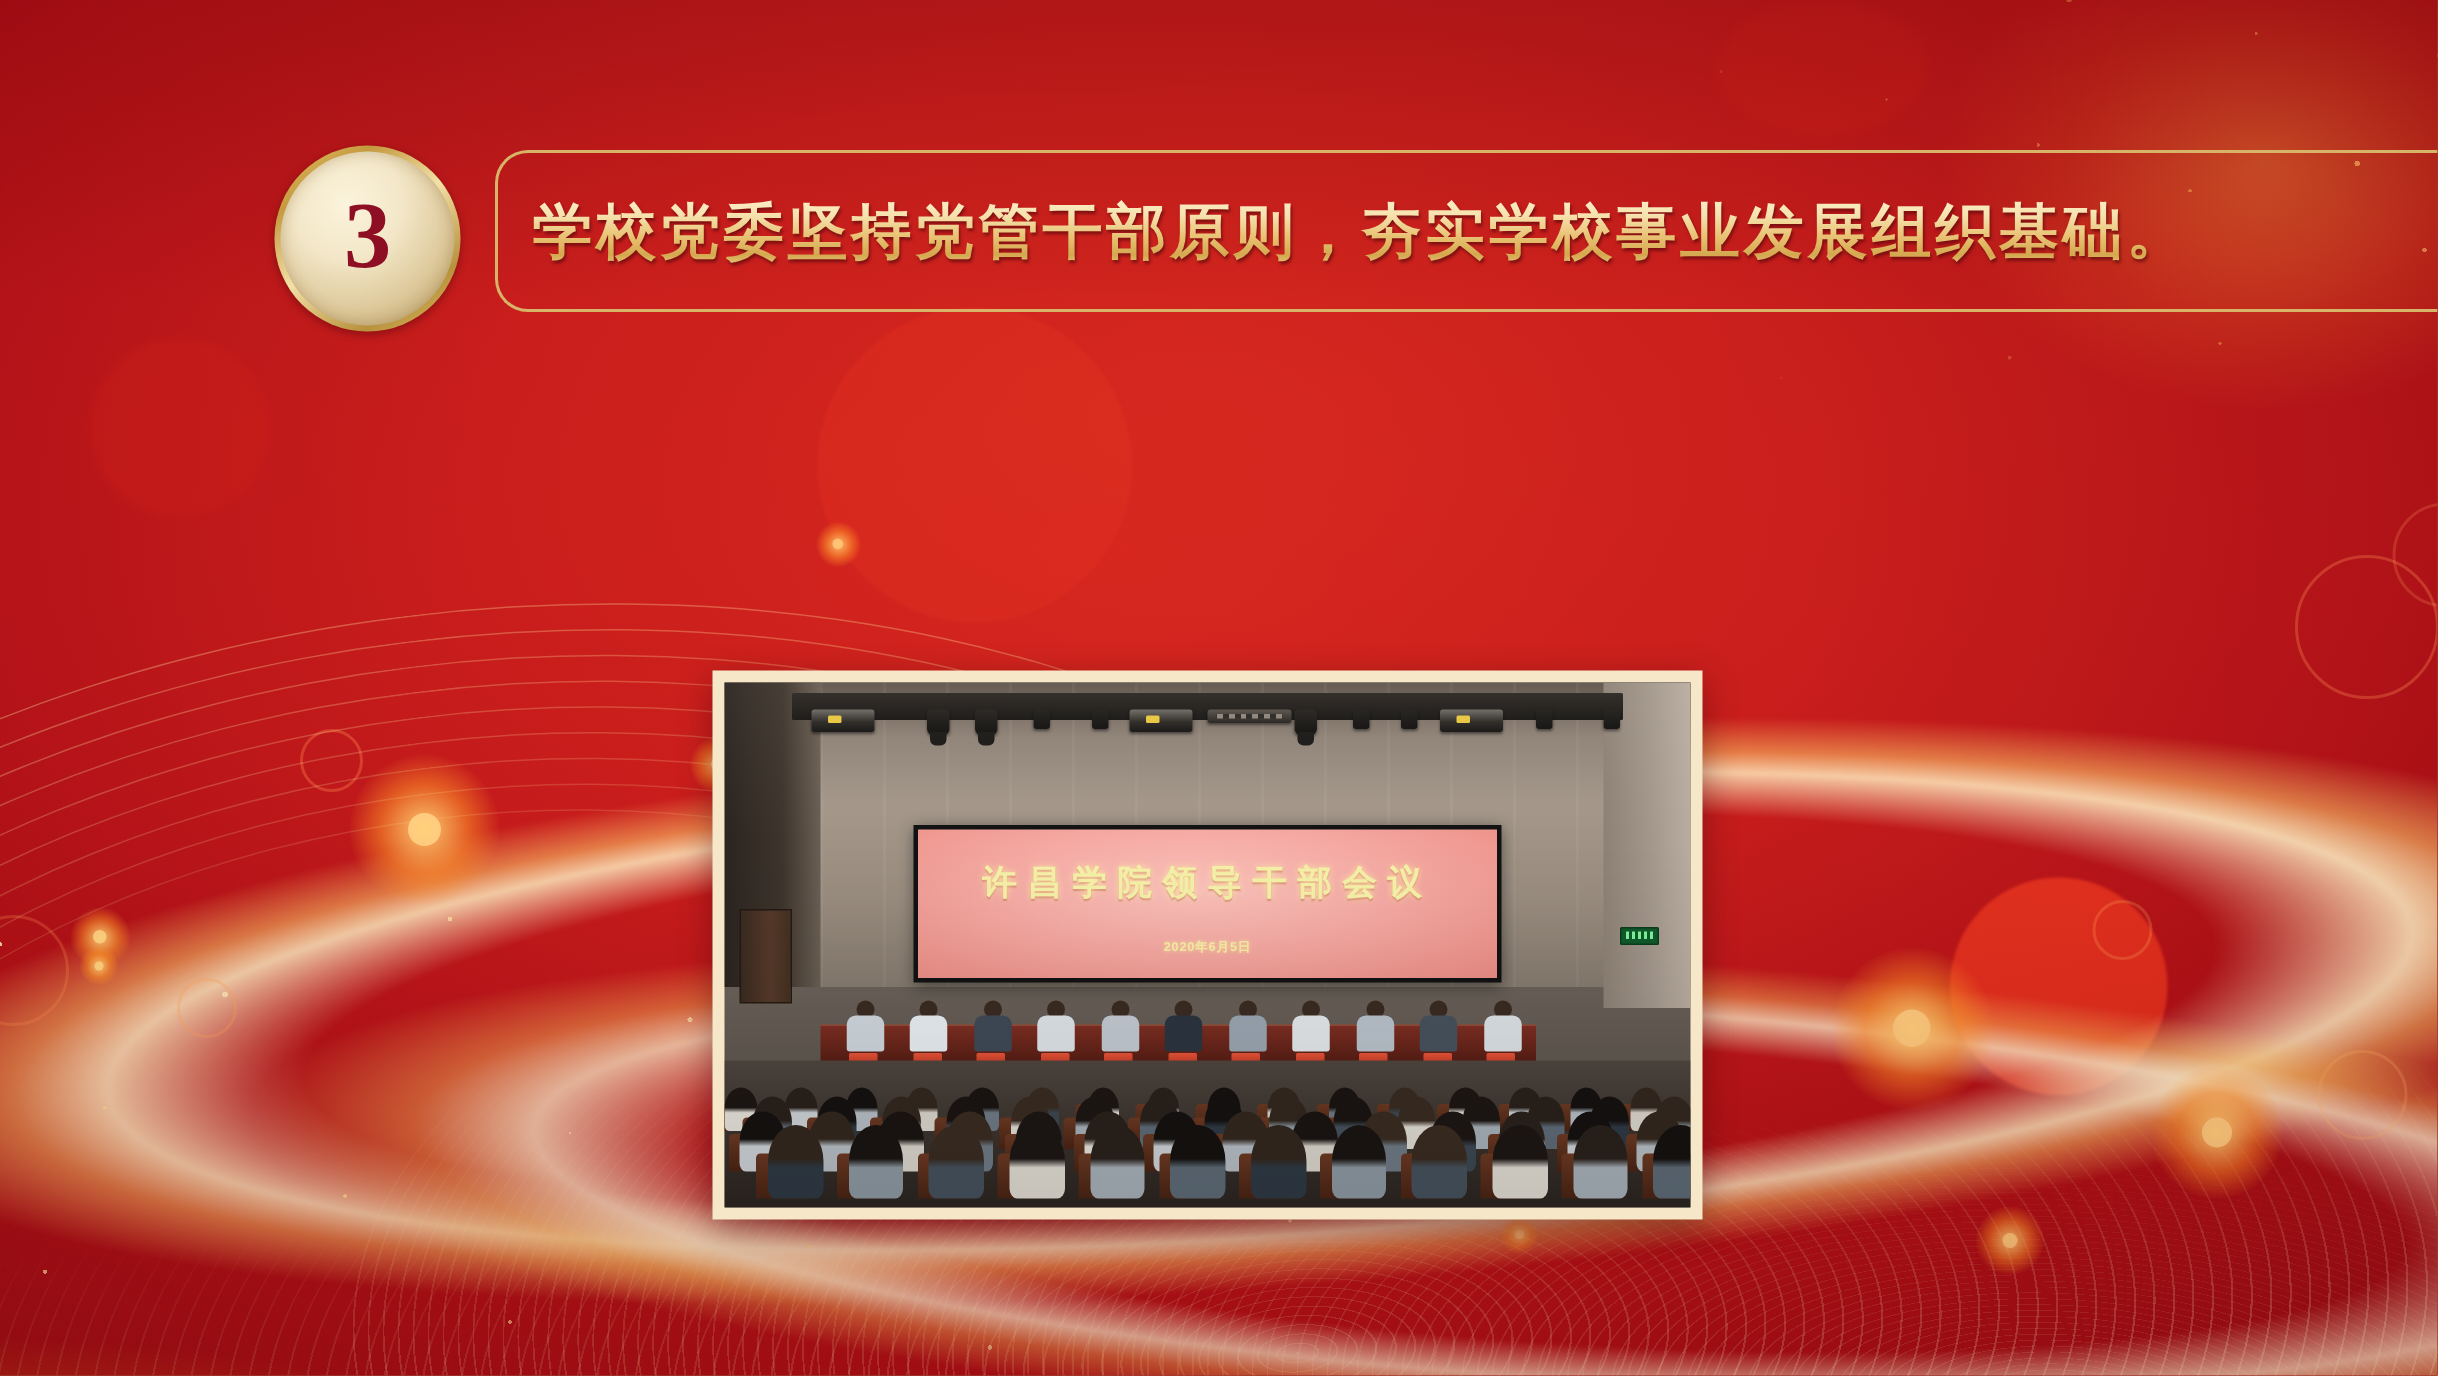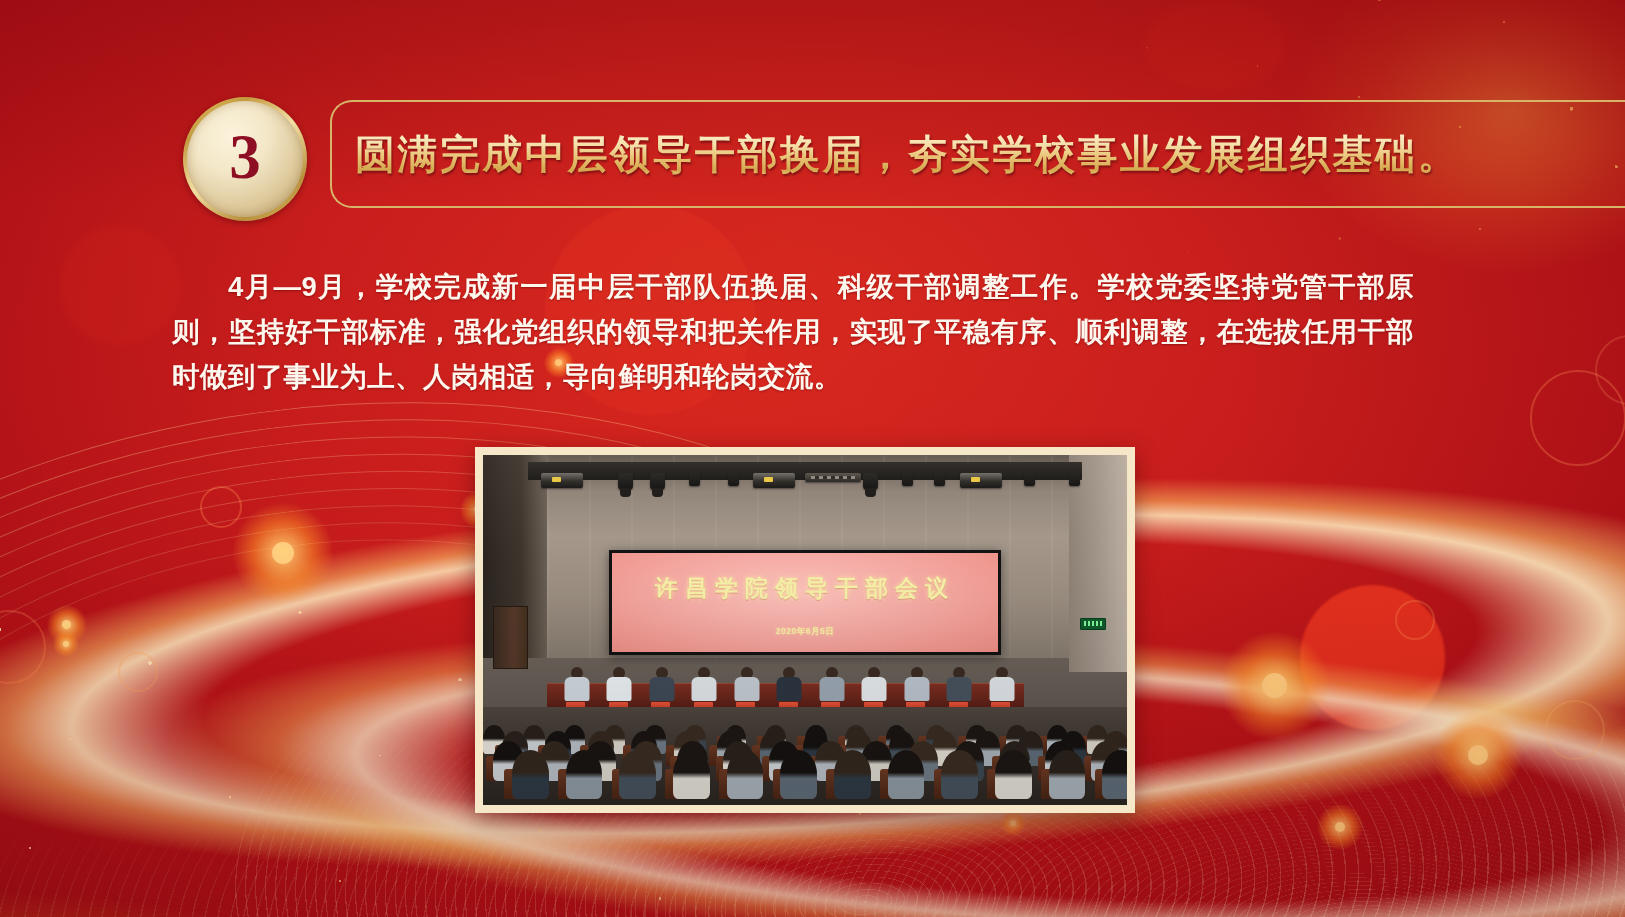--- a/index.html
+++ b/index.html
@@ -411,26 +411,25 @@
 
   <div class="header">
 
     <div class="badge">
       <div class="badge-inner">
         <span class="badge-num">3</span>
       </div>
     </div>
 
     <div class="title-box">
-      <span class="title-text">圆满完成中层领导干部换届，夯实学校事业发展组织基础。</span>
+      <span class="title-text">学校党委坚持党管干部原则，夯实学校事业发展组织基础。</span>
     </div>
 
   </div>
 
-  <div class="para">4月—9月，学校完成新一届中层干部队伍换届、科级干部调整工作。学校党委坚持党管干部原则，坚持好干部标准，强化党组织的领导和把关作用，实现了平稳有序、顺利调整，在选拔任用干部时做到了事业为上、人岗相适，导向鲜明和轮岗交流。</div>
 
   <div class="photo-frame">
     <div class="photo">
 
       <div class="hall-wall"></div>
       <div class="wall-panels"></div>
       <div class="wall-left"></div>
       <div class="wall-right"></div>
 
       <div class="truss"></div>

